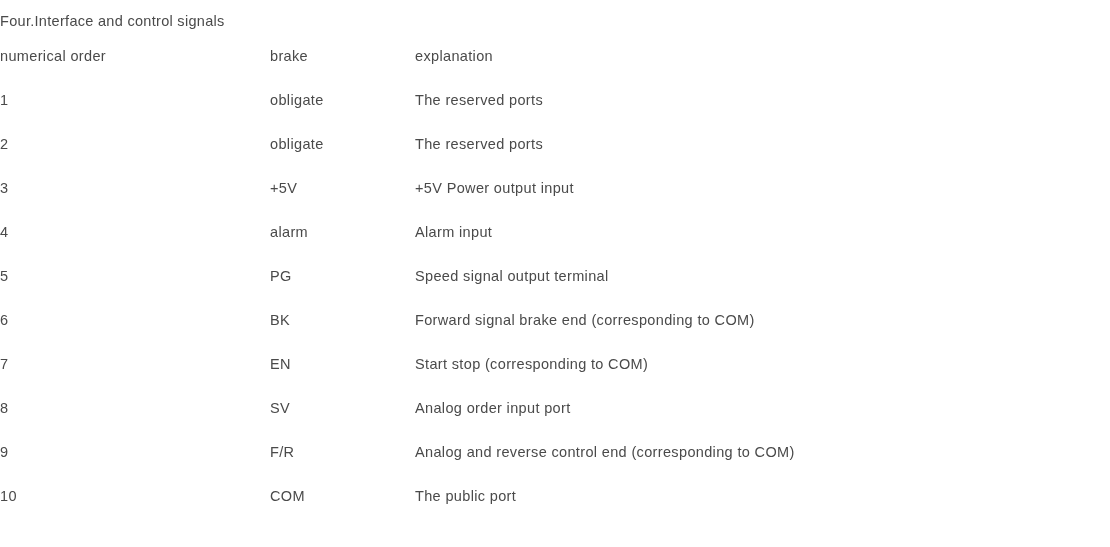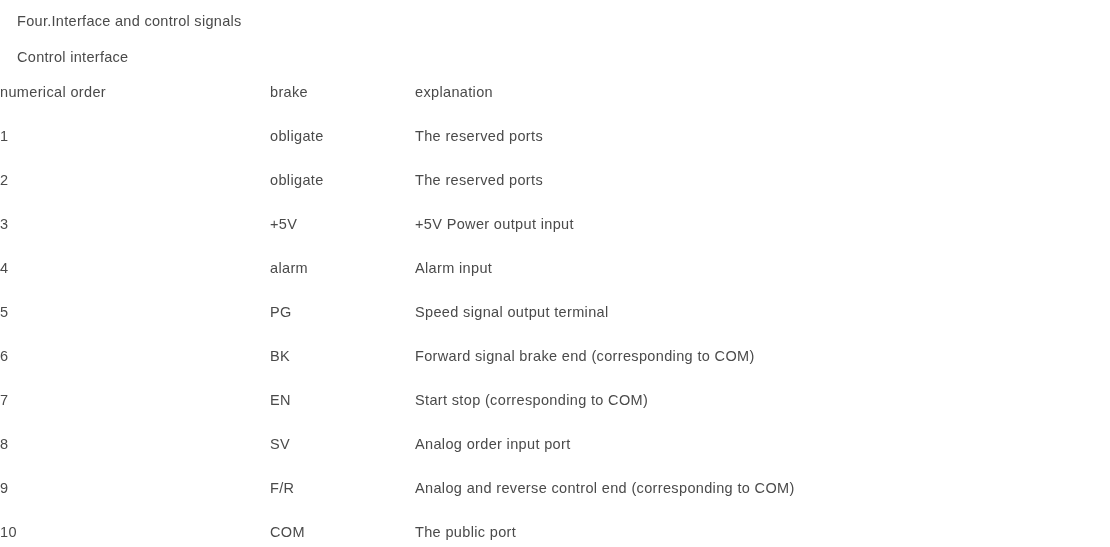--- a/index.html
+++ b/index.html
@@ -6,21 +6,20 @@
   html, body { background: #ffffff; }
   body {
     width: 1110px;
     height: 547px;
     overflow: hidden;
     font-family: "Liberation Sans", sans-serif;
     color: #4a4a4a;
   }
   .doc { padding-top: 14px; }
   .doc-title {
-    margin-left: 17px;
     font-size: 14.5px;
     line-height: 15px;
     letter-spacing: 0.3px;
     font-weight: normal;
   }
   .section-title {
     margin: 21px 0 0 17px;
     font-size: 14.5px;
     line-height: 15px;
     letter-spacing: 0.3px;
@@ -49,21 +48,20 @@
   col.c-name  { width: 145px; }
   col.c-expl  { width: 690px; }
 </style>
 </head>
 <body>
 
 <div class="doc">
 
   <div class="doc-title">Four.Interface and control signals</div>
 
-  <div class="section-title">Control interface</div>
 
   <table class="signals">
     <colgroup>
       <col class="c-order">
       <col class="c-name">
       <col class="c-expl">
     </colgroup>
     <thead>
       <tr>
         <th>numerical order</th>

